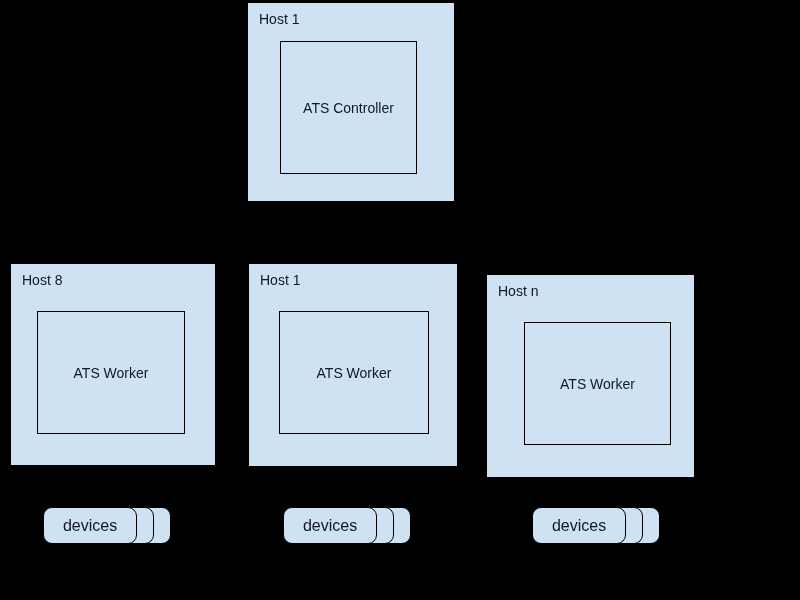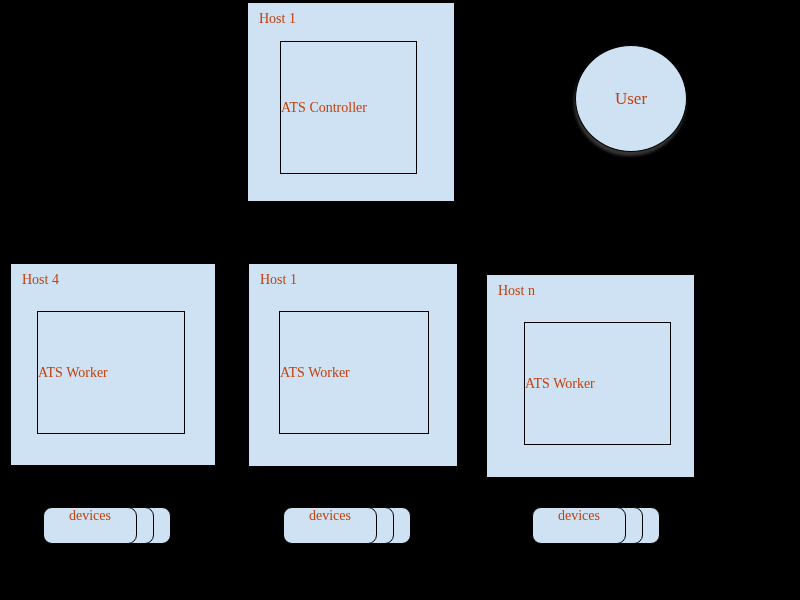--- a/index.html
+++ b/index.html
@@ -6,22 +6,22 @@
     margin: 0;
     padding: 0;
     background: #000000;
   }
   .stage {
     position: relative;
     width: 800px;
     height: 600px;
     background: #000000;
     overflow: hidden;
-    font-family: Liberation Serif, serif;
-    color: #c2410c;
+    font-family: Liberation Sans, sans-serif;
+    color: #0f172a;
   }
   
   .shape {
     position: absolute;
     background: #cfe2f3;
     border: 1px solid #000000;
     box-sizing: border-box;
   }
   
   .host-label {
@@ -31,21 +31,21 @@
     font-size: 14px;
     line-height: 16px;
     white-space: nowrap;
   }
   .inner-box {
     position: absolute;
     border: 1px solid #000000;
     box-sizing: border-box;
     display: flex;
     align-items: center;
-    justify-content: flex-start;
+    justify-content: center;
     font-size: 14px;
     text-align: center;
   }
   .host-1  { left: 247px; top: 2px;   width: 208px; height: 200px; }
   .host-1 .inner-box { left: 32px; top: 38px; width: 137px; height: 133px; }
   .host-2  { left: 10px;  top: 263px; width: 206px; height: 203px; }
   .host-2 .inner-box { left: 26px; top: 47px; width: 148px; height: 123px; }
   .host-3  { left: 248px; top: 263px; width: 210px; height: 204px; }
   .host-3 .inner-box { left: 30px; top: 47px; width: 150px; height: 123px; }
   .host-n  { left: 486px; top: 274px; width: 209px; height: 204px; }
@@ -77,43 +77,40 @@
     background: #cfe2f3;
     border: 1.5px solid #000000;
     border-radius: 9px;
     box-sizing: border-box;
   }
   .dev-card.back-2 { left: 34px; }
   .dev-card.back-1 { left: 17px; }
   .dev-card.front  {
     left: 0;
     display: flex;
-    align-items: flex-start;
+    align-items: center;
     justify-content: center;
-    font-size: 14px;
+    font-size: 16px;
   }
 </style>
 </head>
 <body>
 
 <div class="stage">
 
   <div class="shape host-1">
     <span class="host-label">Host 1</span>
     <div class="inner-box">
       <span>ATS Controller</span>
     </div>
   </div>
 
-  <div class="shape user-circle">
-    <span>User</span>
-  </div>
 
   <div class="shape host-2">
-    <span class="host-label">Host 4</span>
+    <span class="host-label">Host 8</span>
     <div class="inner-box">
       <span>ATS Worker</span>
     </div>
   </div>
 
   <div class="shape host-3">
     <span class="host-label">Host 1</span>
     <div class="inner-box">
       <span>ATS Worker</span>
     </div>

